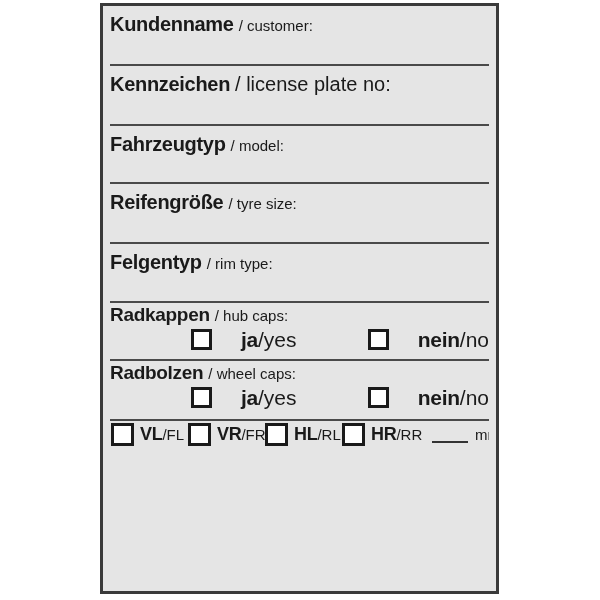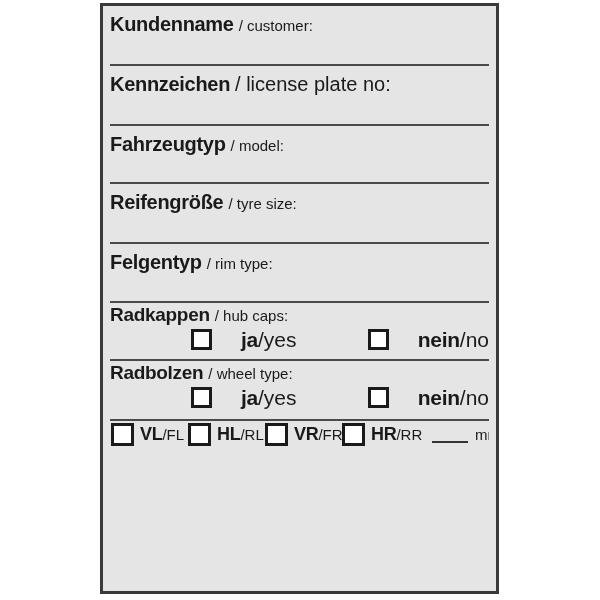--- a/index.html
+++ b/index.html
@@ -102,43 +102,43 @@
     <div class="check-line">
       <span class="checkbox"></span>
       <span class="opt w"><span class="opt-de">ja</span><span class="opt-en">/yes</span></span>
       <span class="checkbox"></span>
       <span class="opt"><span class="opt-de">nein</span><span class="opt-en">/no</span></span>
     </div>
   </div>
 
   <div class="section h60">
     <div class="check-label">
-      <span class="de">Radbolzen</span><span class="en">/ wheel type:</span>
+      <span class="de">Radbolzen</span><span class="en">/ wheel caps:</span>
     </div>
     <div class="check-line">
       <span class="checkbox"></span>
       <span class="opt w"><span class="opt-de">ja</span><span class="opt-en">/yes</span></span>
       <span class="checkbox"></span>
       <span class="opt"><span class="opt-de">nein</span><span class="opt-en">/no</span></span>
     </div>
   </div>
 
   <div class="section last">
     <div class="pos-line">
       <span class="pos-group">
         <span class="checkbox"></span>
         <span class="opt"><span class="opt-de">VL</span><span class="opt-en">/FL</span></span>
       </span>
       <span class="pos-group">
         <span class="checkbox"></span>
-        <span class="opt"><span class="opt-de">HL</span><span class="opt-en">/RL</span></span>
+        <span class="opt"><span class="opt-de">VR</span><span class="opt-en">/FR</span></span>
       </span>
       <span class="pos-group">
         <span class="checkbox"></span>
-        <span class="opt"><span class="opt-de">VR</span><span class="opt-en">/FR</span></span>
+        <span class="opt"><span class="opt-de">HL</span><span class="opt-en">/RL</span></span>
       </span>
       <span class="pos-group">
         <span class="checkbox"></span>
         <span class="opt"><span class="opt-de">HR</span><span class="opt-en">/RR</span></span>
       </span>
       <span class="mm-blank"></span>
       <span class="mm-unit">mm</span>
     </div>
   </div>
 

